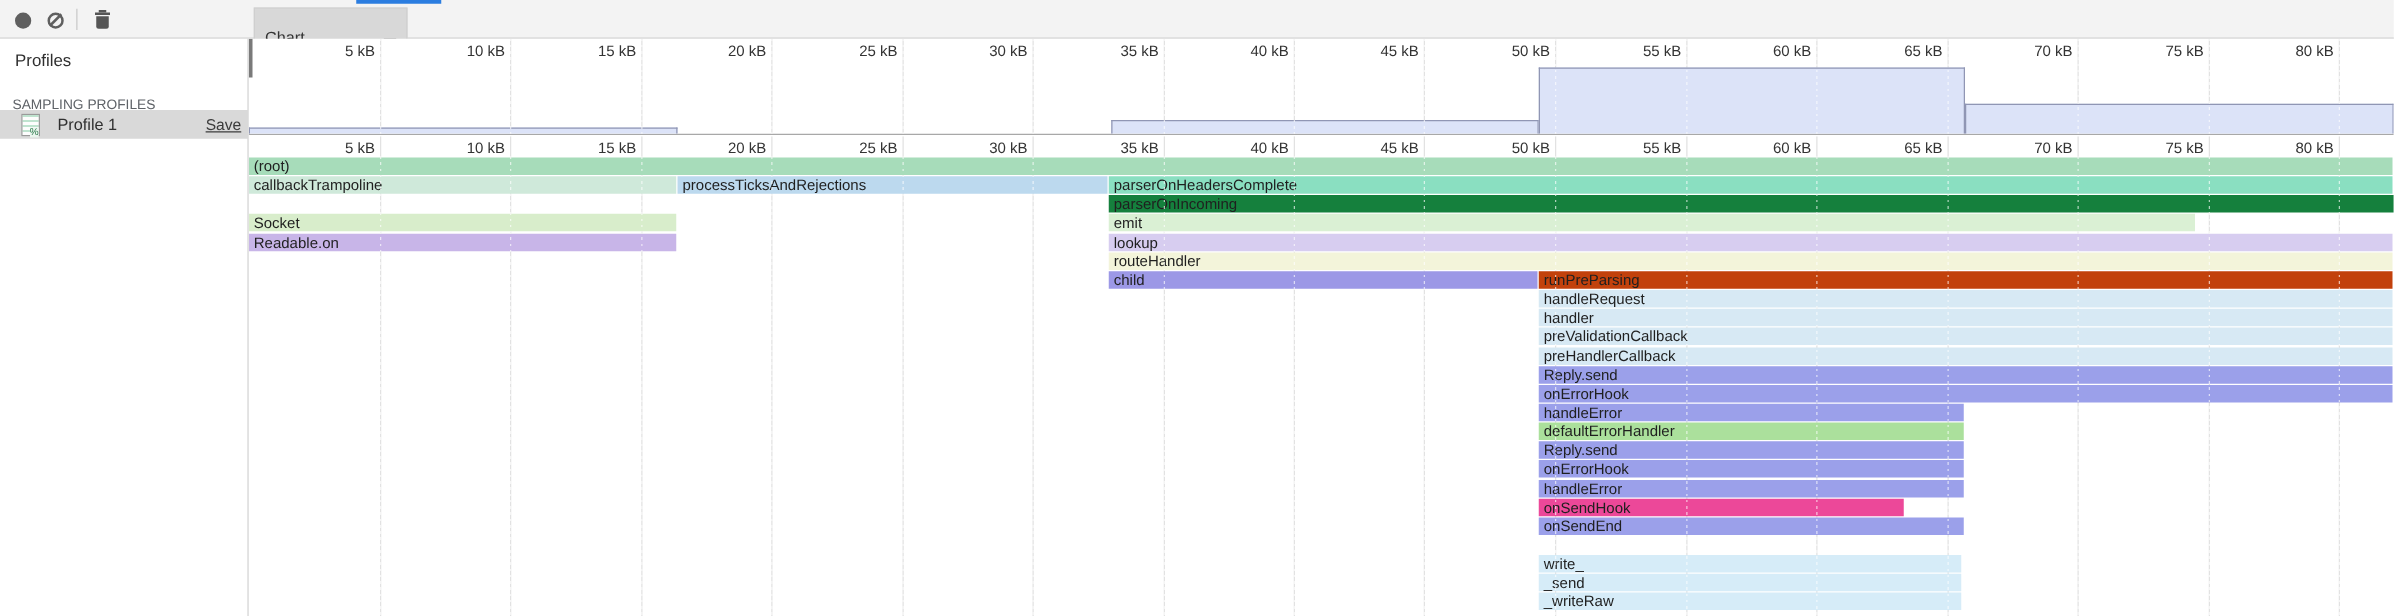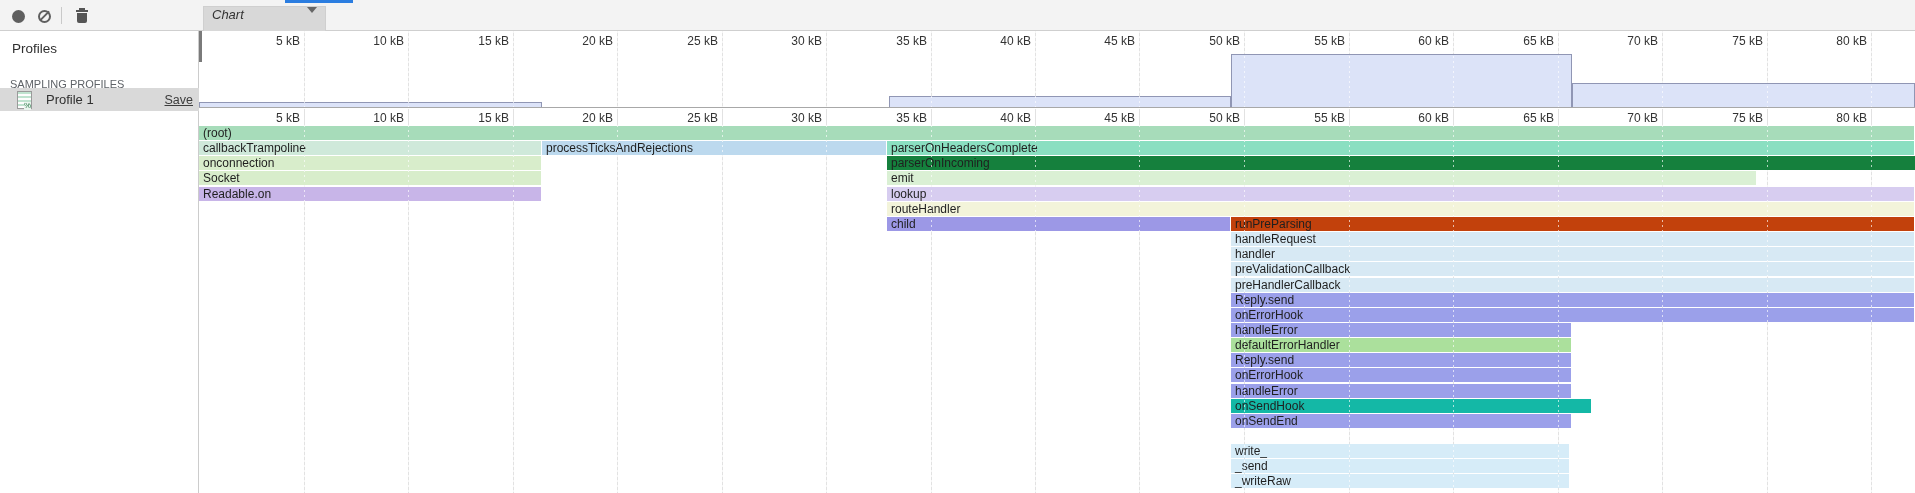--- a/index.html
+++ b/index.html
@@ -16,22 +16,22 @@
   .icon-block { width:13px; height:13px; border:2px solid #5f5f5f; border-radius:50%; position:relative; }
   .icon-block::after { content:''; position:absolute; left:-2px; top:3.5px; width:13px; height:2px;
                        background:#5f5f5f; transform:rotate(-45deg); }
   .tb-divider { position:absolute; left:61px; top:7px; width:1px; height:17px; background:#c9c9c9; }
   .icon-trash { position:relative; width:12px; height:13px; }
   .icon-trash .lid { position:absolute; top:0; left:0; width:12px; height:2px; background:#555; }
   .icon-trash .handle { position:absolute; top:-2px; left:3px; width:6px; height:2px; background:#555; }
   .icon-trash .can { position:absolute; top:3px; left:1px; width:10px; height:10px; background:#555;
                      border-radius:0 0 2px 2px; }
   .chart-select { position:absolute; left:203px; top:6px; width:123px; height:32px; background:#d8d8d8;
-                  border:1px solid #cfcfcf; display:flex; align-items:flex-start; padding:0 8px;
-                  font-size:13px; color:#333; cursor:default;font-style:italic; }
+                  border:1px solid #cfcfcf; display:flex; align-items:flex-end; padding:0 8px;
+                  font-size:13px; color:#333; cursor:default; }
   .chart-select .caret { margin-left:auto; width:0; height:0; border-left:5px solid transparent;
                          border-right:5px solid transparent; border-top:6px solid #666; }
 
   
   .sidebar { position:absolute; left:0; top:31px; width:199px; height:462px; background:#fff;
              border-right:1px solid #ccc; }
   .sidebar-title { padding:10px 0 0 12px; font-size:13.5px; color:#303030; }
   .sidebar-section { padding:22px 0 0 10px; font-size:11px; color:#5f6368; }
   .profile-row { position:absolute; left:0; top:56px; margin-top:0; width:199px; height:23px;
                  background:#d9d9d9; display:flex; align-items:center; top:57px; }
@@ -191,41 +191,40 @@
       <div class="gridline" style="left: 1463px; top: 0px; height: 384px;"></div>
       <div class="ruler-label" style="left: 1399px; top: 2px;">70 kB</div>
       <div class="gridline" style="left: 1568px; top: 0px; height: 384px;"></div>
       <div class="ruler-label" style="left: 1504px; top: 2px;">75 kB</div>
       <div class="gridline" style="left: 1672px; top: 0px; height: 384px;"></div>
       <div class="ruler-label" style="left: 1608px; top: 2px;">80 kB</div>
       <div class="bar" style="left: 0px; width: 1715px; top: 17px; background: rgb(167, 220, 186);"><span>(root)</span></div>
       <div class="bar" style="left: 0px; width: 342px; top: 32px; background: rgb(207, 233, 218);"><span>callbackTrampoline</span></div>
       <div class="bar" style="left: 343px; width: 344px; top: 32px; background: rgb(188, 217, 238);"><span>processTicksAndRejections</span></div>
       <div class="bar" style="left: 688px; width: 1027px; top: 32px; background: rgb(138, 223, 193);"><span>parserOnHeadersComplete</span></div>
-      <div class="bar" style="left: 0px; width: 342px; top: 47px; background: rgb(216, 237, 203);"><span>onconnection</span></div>
       <div class="bar" style="left: 688px; width: 1161px; top: 47px; background: #15803d;"><span>parserOnIncoming</span></div>
       <div class="bar" style="left: 0px; width: 342px; top: 62px; background: rgb(216, 237, 203);"><span>Socket</span></div>
       <div class="bar" style="left: 688px; width: 869px; top: 62px; background: rgb(218, 240, 212);"><span>emit</span></div>
       <div class="bar" style="left: 0px; width: 342px; top: 78px; background: rgb(200, 181, 232);"><span>Readable.on</span></div>
       <div class="bar" style="left: 688px; width: 1027px; top: 78px; background: rgb(215, 205, 240);"><span>lookup</span></div>
       <div class="bar" style="left: 688px; width: 1027px; top: 93px; background: rgb(243, 244, 218);"><span>routeHandler</span></div>
       <div class="bar dots" style="left: 688px; width: 343px; top: 108px; background: radial-gradient(rgba(255, 255, 255, 0.8) 0.8px, transparent 1.1px) rgb(156, 152, 230);"><span>child</span></div>
       <div class="bar" style="left: 1032px; width: 683px; top: 108px; background: #c2410c;"><span>runPreParsing</span></div>
       <div class="bar" style="left: 1032px; width: 683px; top: 123px; background: rgb(215, 233, 244);"><span>handleRequest</span></div>
       <div class="bar" style="left: 1032px; width: 683px; top: 138px; background: rgb(215, 233, 244);"><span>handler</span></div>
       <div class="bar" style="left: 1032px; width: 683px; top: 153px; background: rgb(215, 233, 244);"><span>preValidationCallback</span></div>
       <div class="bar" style="left: 1032px; width: 683px; top: 169px; background: rgb(215, 233, 244);"><span>preHandlerCallback</span></div>
       <div class="bar" style="left: 1032px; width: 683px; top: 184px; background: rgb(155, 160, 234);"><span>Reply.send</span></div>
       <div class="bar" style="left: 1032px; width: 683px; top: 199px; background: rgb(155, 160, 234);"><span>onErrorHook</span></div>
       <div class="bar" style="left: 1032px; width: 340px; top: 214px; background: rgb(155, 160, 234);"><span>handleError</span></div>
       <div class="bar" style="left: 1032px; width: 340px; top: 229px; background: rgb(171, 224, 156);"><span>defaultErrorHandler</span></div>
       <div class="bar" style="left: 1032px; width: 340px; top: 244px; background: rgb(155, 160, 234);"><span>Reply.send</span></div>
       <div class="bar" style="left: 1032px; width: 340px; top: 259px; background: rgb(155, 160, 234);"><span>onErrorHook</span></div>
       <div class="bar" style="left: 1032px; width: 340px; top: 275px; background: rgb(155, 160, 234);"><span>handleError</span></div>
-      <div class="bar" style="left: 1032px; width: 360px; top: 290px; background: #14b8a6;"><span>onSendHook</span></div>
+      <div class="bar" style="left: 1032px; width: 292px; top: 290px; background: #ec4899;"><span>onSendHook</span></div>
       <div class="bar" style="left: 1032px; width: 340px; top: 305px; background: rgb(155, 160, 234);"><span>onSendEnd</span></div>
       <div class="bar" style="left: 1032px; width: 338px; top: 335px; background: rgb(214, 236, 248);"><span>write_</span></div>
       <div class="bar" style="left: 1032px; width: 338px; top: 350px; background: rgb(214, 236, 248);"><span>_send</span></div>
       <div class="bar" style="left: 1032px; width: 338px; top: 365px; background: rgb(214, 236, 248);"><span>_writeRaw</span></div>
       <div class="gridline-dash" style="left: 105px; top: 16px; height: 368px;"></div>
       <div class="gridline-dash" style="left: 209px; top: 16px; height: 368px;"></div>
       <div class="gridline-dash" style="left: 314px; top: 16px; height: 368px;"></div>
       <div class="gridline-dash" style="left: 418px; top: 16px; height: 368px;"></div>
       <div class="gridline-dash" style="left: 523px; top: 16px; height: 368px;"></div>
       <div class="gridline-dash" style="left: 627px; top: 16px; height: 368px;"></div>

